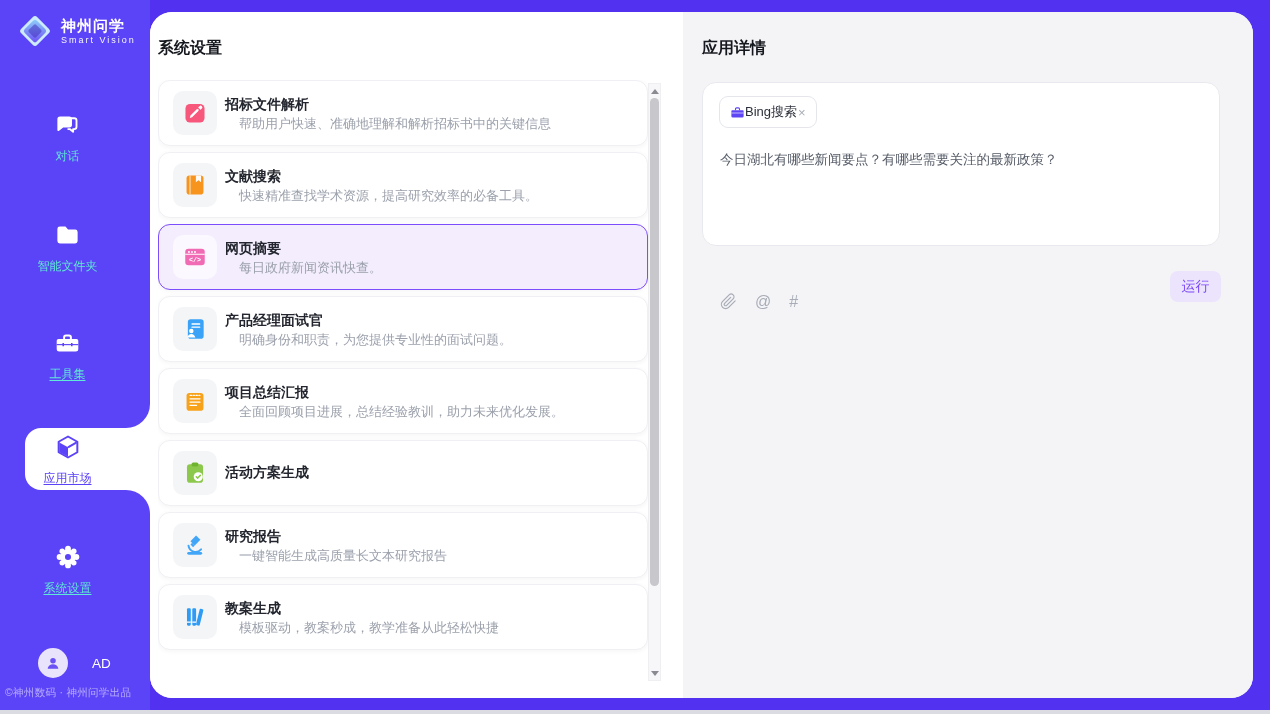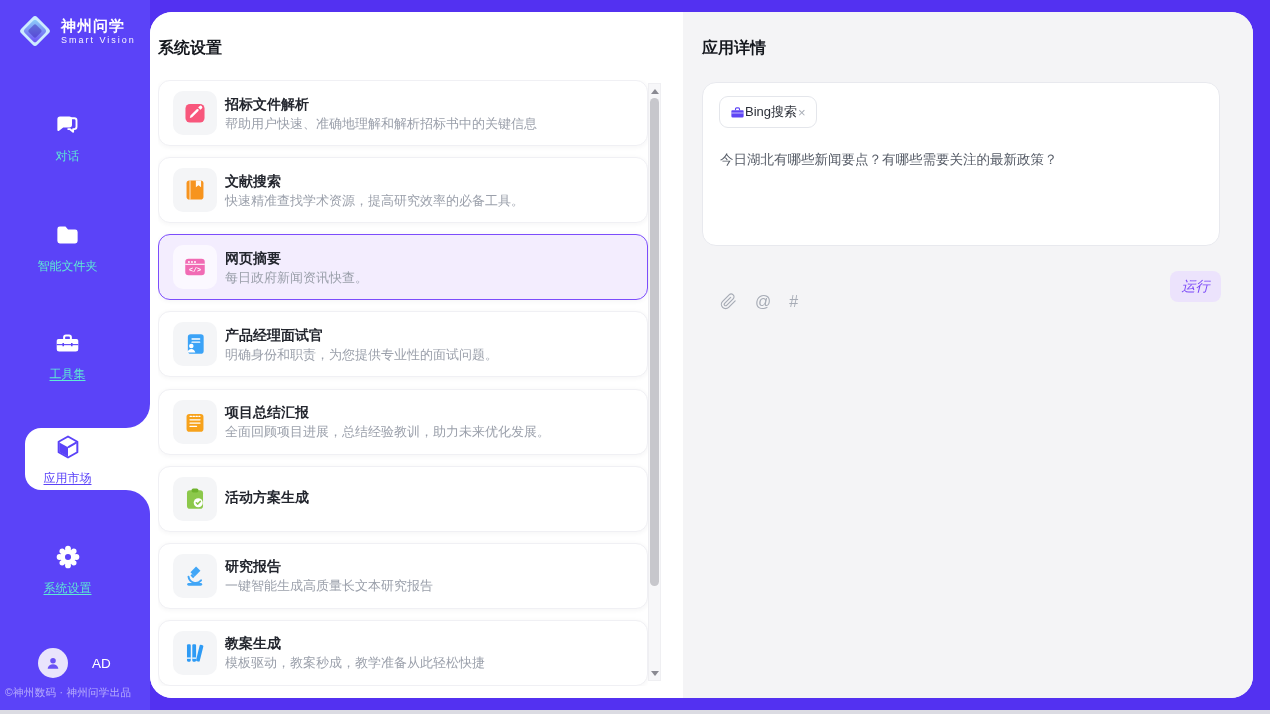--- a/index.html
+++ b/index.html
@@ -27,48 +27,48 @@
   .notch.t{top:404px;} .notch.t::after{content:"";position:absolute;inset:0;background:#5B43F8;border-bottom-right-radius:24px;}
   .notch.b{top:490px;} .notch.b::after{content:"";position:absolute;inset:0;background:#5B43F8;border-top-right-radius:24px;}
   .user-row{position:absolute;left:38px;top:648px;display:flex;align-items:center;gap:24px;}
   .avatar{width:30px;height:30px;border-radius:50%;background:#E9E4FC;display:flex;align-items:center;justify-content:center;}
   .user-name{color:#fff;font-size:13.5px;}
   .side-footer{position:absolute;left:5px;top:686px;width:145px;color:rgba(255,255,255,.55);font-size:10.5px;letter-spacing:.3px;}
   
   .content{position:absolute;left:150px;top:12px;width:1103px;height:686px;background:#fff;border-radius:22px;overflow:hidden;display:flex;}
   .list-panel{position:relative;width:533px;height:100%;background:#fff;}
   .panel-title{position:absolute;left:8px;top:26px;font-size:16px;font-weight:700;color:#15181E;}
-  .list-viewport{position:absolute;left:8px;top:68px;width:490px;height:606px;overflow:hidden;display:flex;flex-direction:column;gap:6px;justify-content:space-between;}
+  .list-viewport{position:absolute;left:8px;top:68px;width:490px;height:606px;overflow:hidden;display:flex;flex-direction:column;gap:6px;}
   .card{box-sizing:border-box;flex:0 0 66px;display:flex;align-items:center;padding:0 14px;background:#fff;
         border:1px solid #F0F0F4;border-radius:12px;box-shadow:0 1px 5px rgba(30,30,60,.05);cursor:pointer;}
   .card.selected{background:#F3EDFE;border:1.5px solid #7C4DFC;}
   .tile{width:44px;height:44px;border-radius:10px;background:#F4F5F7;display:flex;align-items:center;justify-content:center;flex:none;}
   .card.selected .tile{background:#FBF8FF;}
   .card .txt{margin-left:8px;min-width:0;}
   .card .title{font-size:14px;font-weight:700;color:#23262E;line-height:18px;margin-bottom:3px;}
-  .card .desc{font-size:13px;color:#9BA0AB;line-height:16px;white-space:nowrap;}
+  .card .desc{font-size:13px;color:#9BA0AB;line-height:16px;white-space:nowrap;margin-left:14px;}
   
   .scrollbar{position:absolute;left:498px;top:71px;width:13px;height:598px;background:#F7F7F9;border:1px solid #EFEFF2;box-sizing:border-box;}
   .sb-arrow{position:absolute;left:0;width:100%;height:12px;display:flex;align-items:center;justify-content:center;}
   .sb-arrow.up{top:1px;} .sb-arrow.down{bottom:1px;}
   .sb-arrow i{display:block;width:0;height:0;border-left:4px solid transparent;border-right:4px solid transparent;}
   .sb-arrow.up i{border-bottom:5px solid #8A8A92;}
   .sb-arrow.down i{border-top:5px solid #8A8A92;}
   .sb-thumb{position:absolute;left:1px;top:14px;width:9px;height:488px;background:#C7C7CC;border-radius:5px;}
   
   .detail-panel{position:relative;flex:1;background:#F4F4F6;}
   .detail-card{position:absolute;left:19px;top:70px;width:518px;height:164px;box-sizing:border-box;background:#fff;border:1px solid #E8E9EE;border-radius:14px;}
   .chip{position:absolute;left:16px;top:13px;display:inline-flex;align-items:center;padding:6px 10px;background:#fff;border:1px solid #E4E6EB;border-radius:9px;}
   .chip .chip-label{font-size:13px;color:#2B2F38;}
   .chip .chip-close{font-size:13px;color:#A8ADB6;cursor:pointer;line-height:1;margin-left:1px;}
   .query{position:absolute;left:17px;top:67px;width:480px;font-size:13.5px;color:#555B66;line-height:19px;}
   .attach-row{position:absolute;left:17px;top:210px;display:flex;align-items:center;gap:18px;color:#A7ACB6;}
   .attach-row .glyph{font-size:16px;line-height:17px;cursor:pointer;}
   .run-btn{position:absolute;left:487px;top:259px;width:51px;height:31px;border:none;border-radius:8px;
-           background:#ECE3FC;color:#7B4AF7;font-size:14px;cursor:pointer;font-family:inherit;display:flex;align-items:center;justify-content:center;font-style:italic;}
+           background:#ECE3FC;color:#7B4AF7;font-size:14px;cursor:pointer;font-family:inherit;display:flex;align-items:center;justify-content:center;}
 </style>
 </head>
 <body>
 
 <div class="sidebar">
   <div class="logo">
     <svg width="38" height="38" viewBox="0 0 40 40">
       <defs>
           <linearGradient id="lg1" x1="0" y1="0" x2="1" y2="1">
         <stop offset="0" stop-color="#8ED2F8"></stop>

